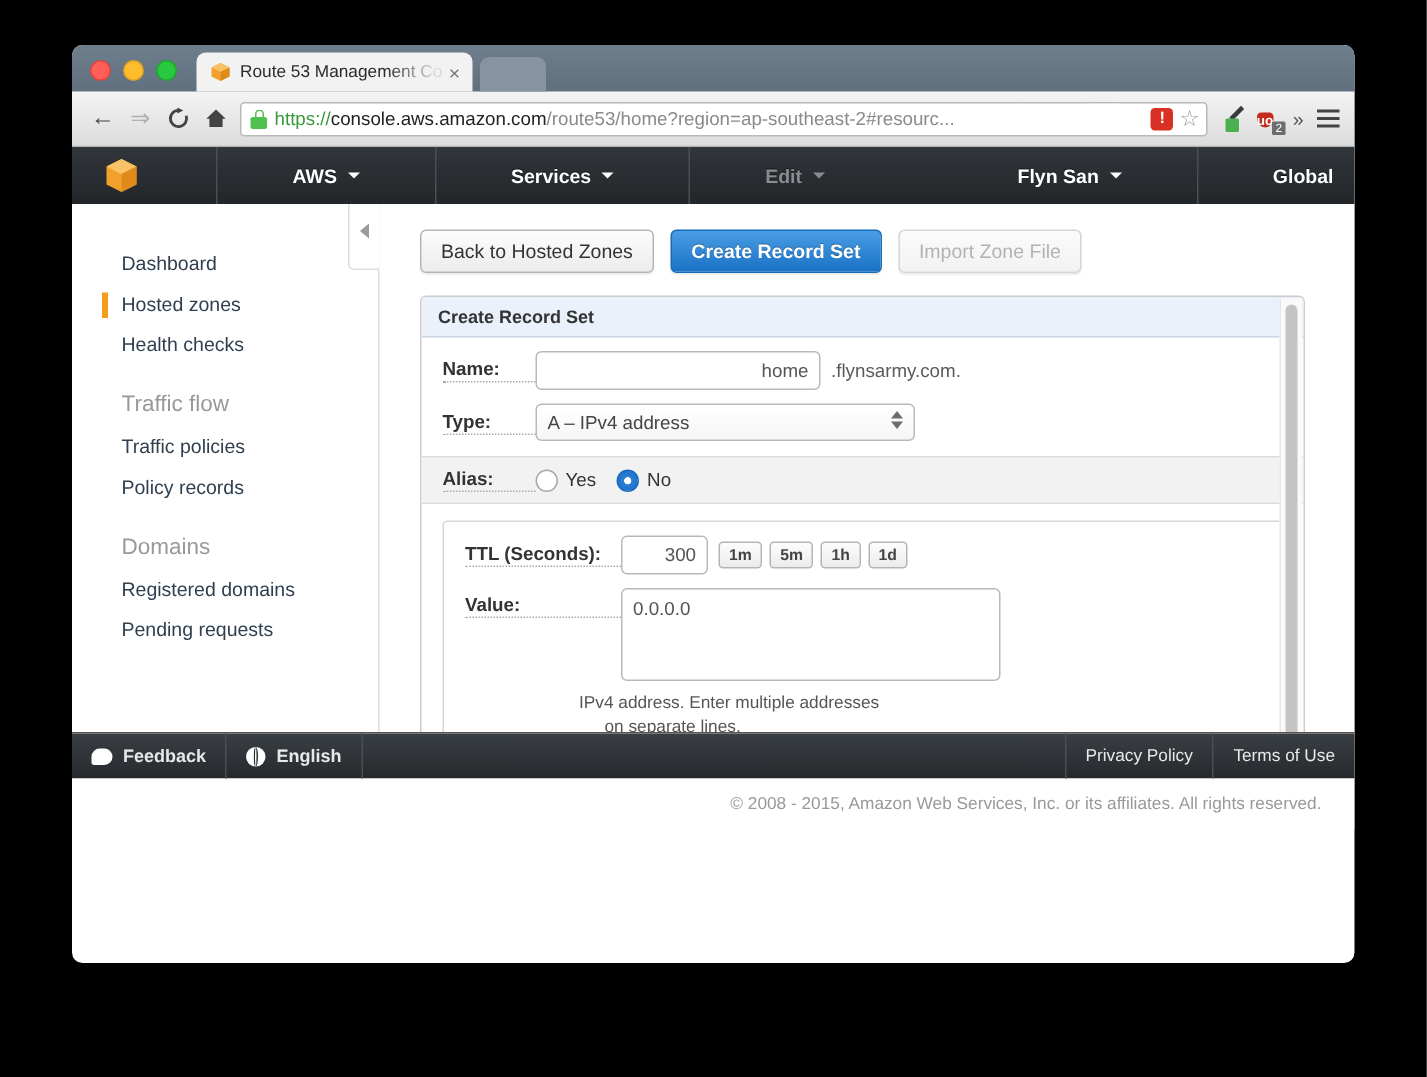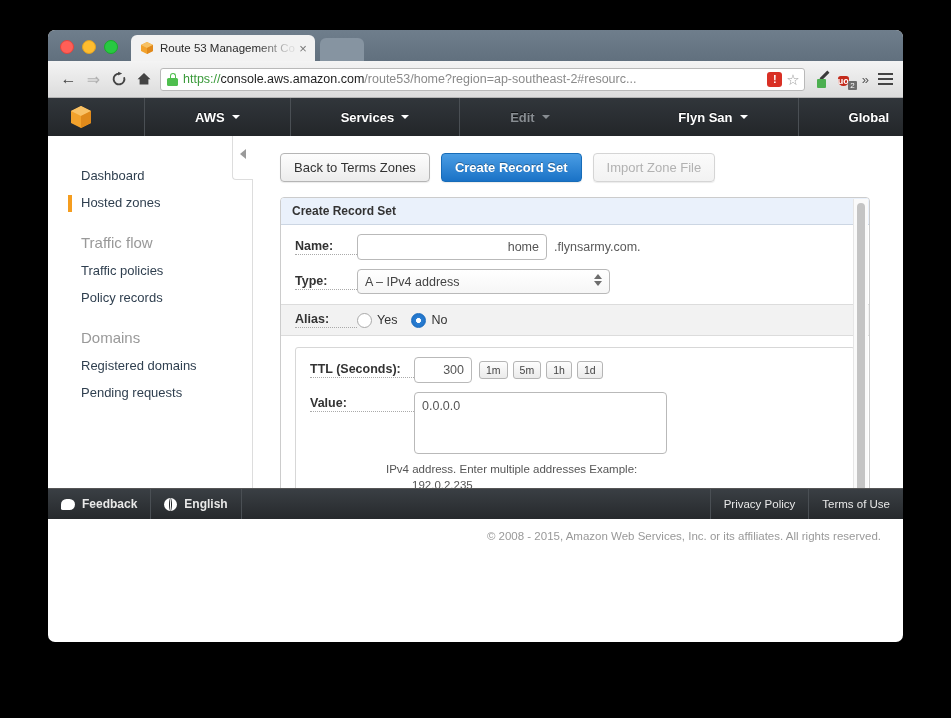--- a/index.html
+++ b/index.html
@@ -472,21 +472,21 @@
   .radio.on {
     background: radial-gradient(circle at 50% 50%, #fff 0, #fff 2.2px, #2b7fd4 2.6px, #1a6cc0 100%);
     border-color: #1a6cc0;
   }
   .radio-label { font-size: 12.5px; color: #333; margin-right: 14px; }
 
   .ttl-input { width: 58px; text-align: right; }
   .ttlbtns { display: flex; gap: 5px; margin-left: 7px; }
   .ttlbtn {
     font-size: 10.5px;
-    font-weight: normal;
+    font-weight: bold;
     color: #444;
     border: 1px solid #b5b5b5;
     border-radius: 3px;
     background: linear-gradient(to bottom, #fdfdfd, #ebebeb);
     padding: 3px 6px;
     line-height: 1;
   }
 
   .value-area { width: 253px; height: 62px; resize: none; line-height: 1.35; }
   .helptext {
@@ -706,33 +706,34 @@
   </div>
 
   <div class="page">
 
     <div class="sidebar">
       <div class="collapse-tab">
         <i class="tri-left"></i>
       </div>
       <div class="side-link">Dashboard</div>
       <div class="side-link active">Hosted zones</div>
+      <div class="side-link">Health checks</div>
 
       <div class="side-head">Traffic flow</div>
       <div class="side-link">Traffic policies</div>
       <div class="side-link">Policy records</div>
 
       <div class="side-head">Domains</div>
       <div class="side-link">Registered domains</div>
       <div class="side-link">Pending requests</div>
     </div>
 
     <div class="content">
       <div class="btnrow">
-        <span class="btn">Back to Terms Zones</span>
+        <span class="btn">Back to Hosted Zones</span>
         <span class="btn primary">Create Record Set</span>
         <span class="btn disabled">Import Zone File</span>
       </div>
 
       <div class="panel">
         <div class="panel-head">Create Record Set</div>
 
         <div class="panel-scroll">
           <div class="frow">
             <span class="flabel">Name:</span>
@@ -771,20 +772,21 @@
               </span>
             </div>
 
             <div class="frow">
               <span class="flabel wide top">Value:</span>
               <textarea class="txt value-area" style="">0.0.0.0</textarea>
             </div>
 
             <div class="helptext">
               <span>IPv4 address. Enter multiple addresses</span>
+              <span class="ind">on separate lines.</span>
               <span>Example:</span>
               <span class="ind2">192.0.2.235</span>
               <span class="ind2">198.51.100.234</span>
             </div>
           </div>
 
         </div>
 
         <div class="vscroll">
           <div class="vthumb"></div>

